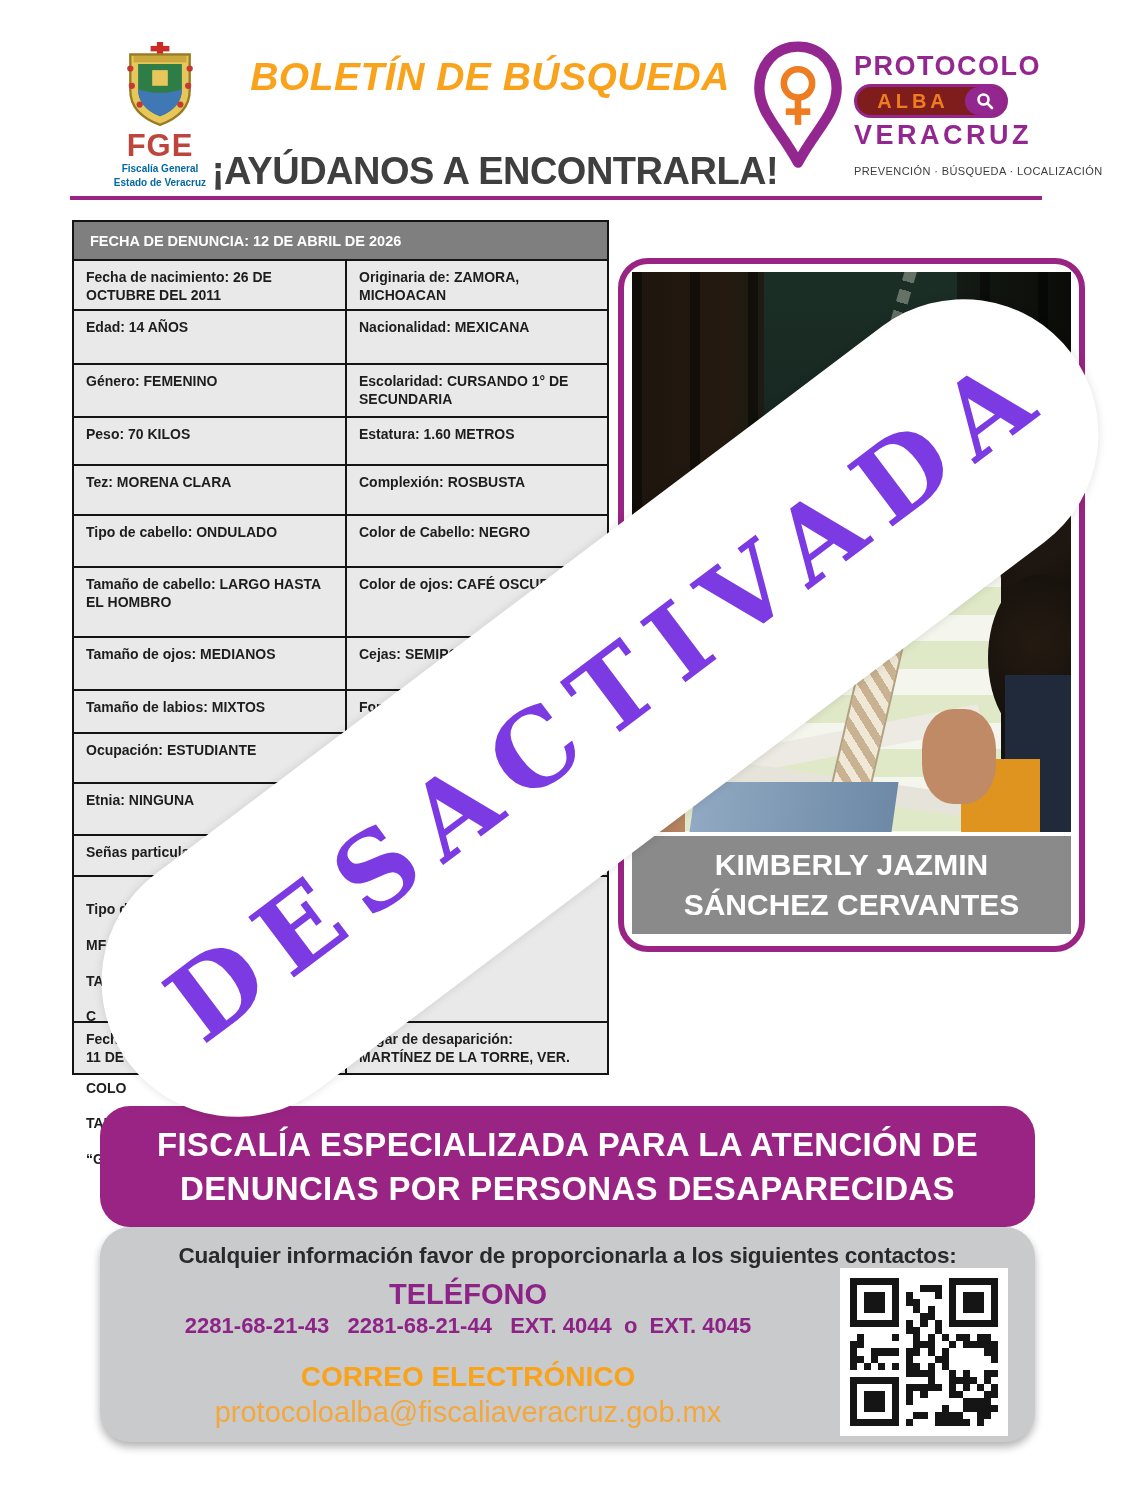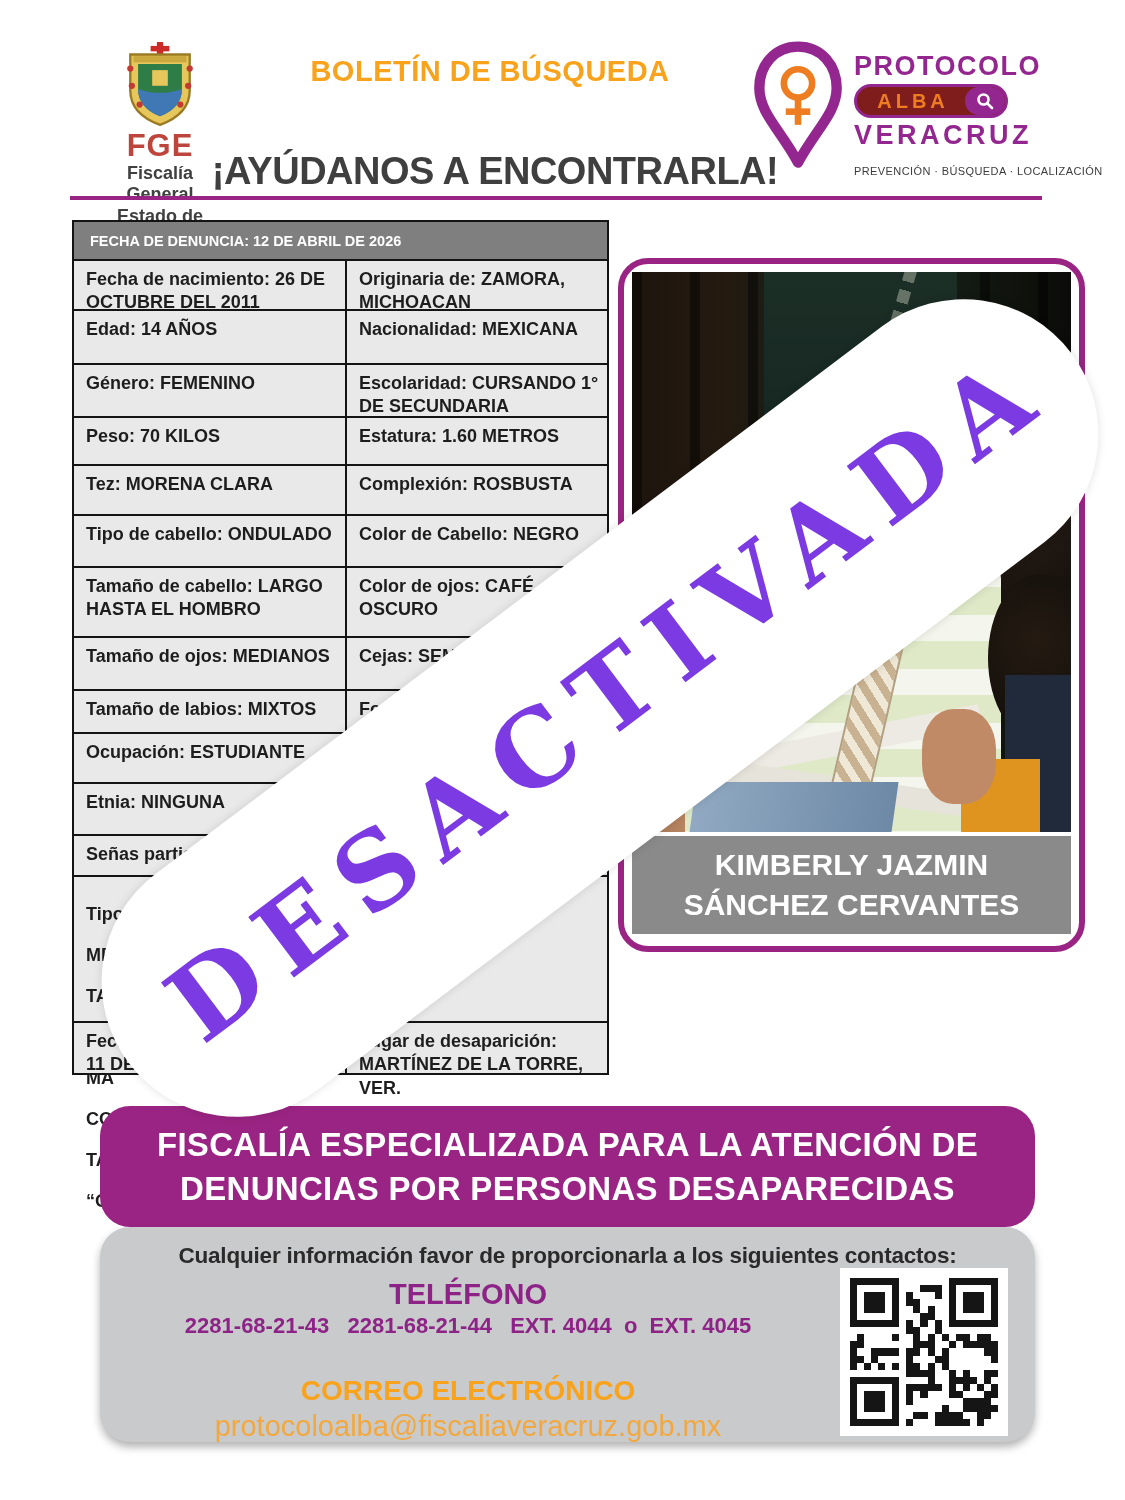--- a/index.html
+++ b/index.html
@@ -3,45 +3,45 @@
 <meta charset="utf-8">
 <style>
   html,body{margin:0;padding:0;background:#ffffff;}
   body{width:1125px;height:1500px;position:relative;font-family:"Liberation Sans",sans-serif;overflow:hidden;}
   .page{position:absolute;inset:0;background:#fff;}
 
   
   .fge{position:absolute;left:98px;top:42px;width:124px;text-align:center;}
   .fge svg{display:block;margin:0 auto;}
   .fge-acronym{font-size:31px;font-weight:900;letter-spacing:1px;color:var(--fge_red,#BE453B);line-height:1;margin-top:2px;}
-  .fge-caption{font-size:18px;font-weight:700;color:#404040;line-height:1.15;margin-top:2px;}
+  .fge-caption{font-size:10px;font-weight:700;color:#0369a1;line-height:1.15;margin-top:2px;}
 
   .title-block{position:absolute;left:230px;top:54px;width:520px;text-align:center;}
-  .title-line{font-size:29px;font-weight:900;letter-spacing:.5px;color:var(--title_orange,#F9A21B);line-height:1.18;}
+  .title-line{font-size:39px;font-weight:900;letter-spacing:.5px;color:var(--title_orange,#F9A21B);line-height:1.18;font-style:italic;}
   .subtitle{position:absolute;left:205px;top:150px;width:580px;text-align:center;font-size:38px;font-weight:900;color:var(--subtitle_gray,#3F3F3F);letter-spacing:-0.5px;}
 
   .protocolo{position:absolute;left:748px;top:40px;width:300px;display:flex;}
   .pin{width:100px;height:132px;flex:0 0 auto;}
   .proto-text{margin-left:6px;padding-top:12px;width:194px;}
   .proto-word1{font-size:27px;font-weight:600;letter-spacing:1.5px;color:var(--logo_purple,#93278F);line-height:1.05;}
   .alba-pill{margin-top:4px;height:28px;border:3px solid var(--logo_purple,#93278F);border-radius:17px;display:flex;align-items:center;overflow:hidden;background:#7f1d1d;width:148px;}
   .alba-word{flex:1;text-align:center;font-size:20px;font-weight:800;letter-spacing:4px;color:var(--logo_orange,#EE7D22);padding-left:4px;}
   .alba-mag{width:40px;align-self:stretch;background:var(--logo_purple,#93278F);border-radius:14px;display:flex;align-items:center;justify-content:center;}
   .proto-word3{margin-top:3px;font-size:27px;font-weight:600;letter-spacing:3.5px;color:var(--logo_purple,#93278F);line-height:1.05;}
   .proto-tag{margin-top:15px;font-size:11px;font-weight:400;letter-spacing:.4px;color:#3C3C3C;white-space:nowrap;}
 
   .divider{position:absolute;left:70px;top:196px;width:972px;height:4px;background:var(--accent,#9A2483);}
 
   
   .report{position:absolute;left:72px;top:220px;width:537px;}
   .report-header{height:41px;background:var(--table_header_gray,#7F7F7F);border:2px solid #141414;box-sizing:border-box;color:#fff;font-size:14.5px;font-weight:700;padding:11px 0 0 16px;}
   .report-body{border:2px solid #141414;border-top:none;box-sizing:border-box;}
   .r-row{display:flex;box-sizing:border-box;border-top:2px solid #141414;}
   .r-row:first-child{border-top:none;}
-  .r-cell{background:var(--cell_gray,#E9E9E9);box-sizing:border-box;font-size:18px;font-weight:700;color:#1D1D1D;line-height:1.3;padding:7px 8px 0 12px;white-space:pre-line;}
+  .r-cell{background:var(--cell_gray,#E9E9E9);box-sizing:border-box;font-size:14px;font-weight:700;color:#1D1D1D;line-height:1.3;padding:7px 8px 0 12px;white-space:pre-line;}
   .r-left{width:273px;border-right:2px solid #141414;}
   .r-right{flex:1;}
   .r-lines{padding-top:6px;}
   .r-line{line-height:17.5px;}
   .r-line-split{display:flex;line-height:17.5px;}
   .r-line-split span:last-child{margin-left:auto;padding-right:10px;}
 
   
   .photo-card{position:absolute;left:618px;top:258px;width:467px;height:694px;border:6px solid var(--accent,#9A2483);border-radius:30px;background:#fff;box-sizing:border-box;padding:8px 8px 0;}
   .photo{height:560px;position:relative;overflow:hidden;background:
@@ -69,21 +69,21 @@
   .wm{position:absolute;left:10px;top:573px;width:1180px;height:270px;background:#fff;border-radius:135px;transform:rotate(-37deg);display:flex;align-items:center;justify-content:center;z-index:50;pointer-events:none;box-shadow:0 0 10px rgba(0,0,0,.12);}
   .wm-text{font-family:"DejaVu Serif",serif;font-weight:700;font-size:104px;letter-spacing:19px;color:var(--watermark_violet,#7B3AE2);transform:translate(13px,-6px);white-space:nowrap;}
 
   
   .banner{position:absolute;left:100px;top:1106px;width:935px;height:121px;background:var(--accent,#9A2483);border-radius:30px;box-sizing:border-box;display:flex;flex-direction:column;align-items:center;justify-content:center;color:#fff;font-size:33px;font-weight:900;line-height:1.32;letter-spacing:.3px;text-align:center;}
   .panel{position:absolute;left:100px;top:1227px;width:935px;height:215px;background:var(--panel_gray,#C9CACB);border-radius:30px;box-shadow:0 5px 8px rgba(0,0,0,.30);}
   .intro{position:absolute;left:0;top:16px;width:100%;text-align:center;font-size:22.5px;font-weight:700;color:#2A2A2A;letter-spacing:-.2px;}
   .contact-left{position:absolute;left:0;top:52px;width:736px;text-align:center;}
   .tel-label{font-size:29px;font-weight:900;color:var(--phone_purple,#8E2387);line-height:30px;}
   .tel-line{margin-top:6px;font-size:22px;font-weight:800;color:var(--phone_purple,#8E2387);white-space:pre;line-height:22px;}
-  .mail-label{margin-top:40px;font-size:28px;font-weight:900;color:var(--title_orange,#F9A21B);line-height:28px;}
+  .mail-label{margin-top:26px;font-size:28px;font-weight:900;color:var(--title_orange,#F9A21B);line-height:28px;}
   .mail{margin-top:6px;font-size:29px;font-weight:400;color:var(--email_orange,#F2A83E);line-height:30px;}
   .qr{position:absolute;left:740px;top:41px;width:168px;height:168px;background:#fff;box-sizing:border-box;padding:10px;}
   .qr svg{width:100%;height:100%;display:block;fill:#151515;shape-rendering:crispEdges;}
 </style>
 </head>
 <body>
 
 <div class="page">
 
   <div class="fge">

